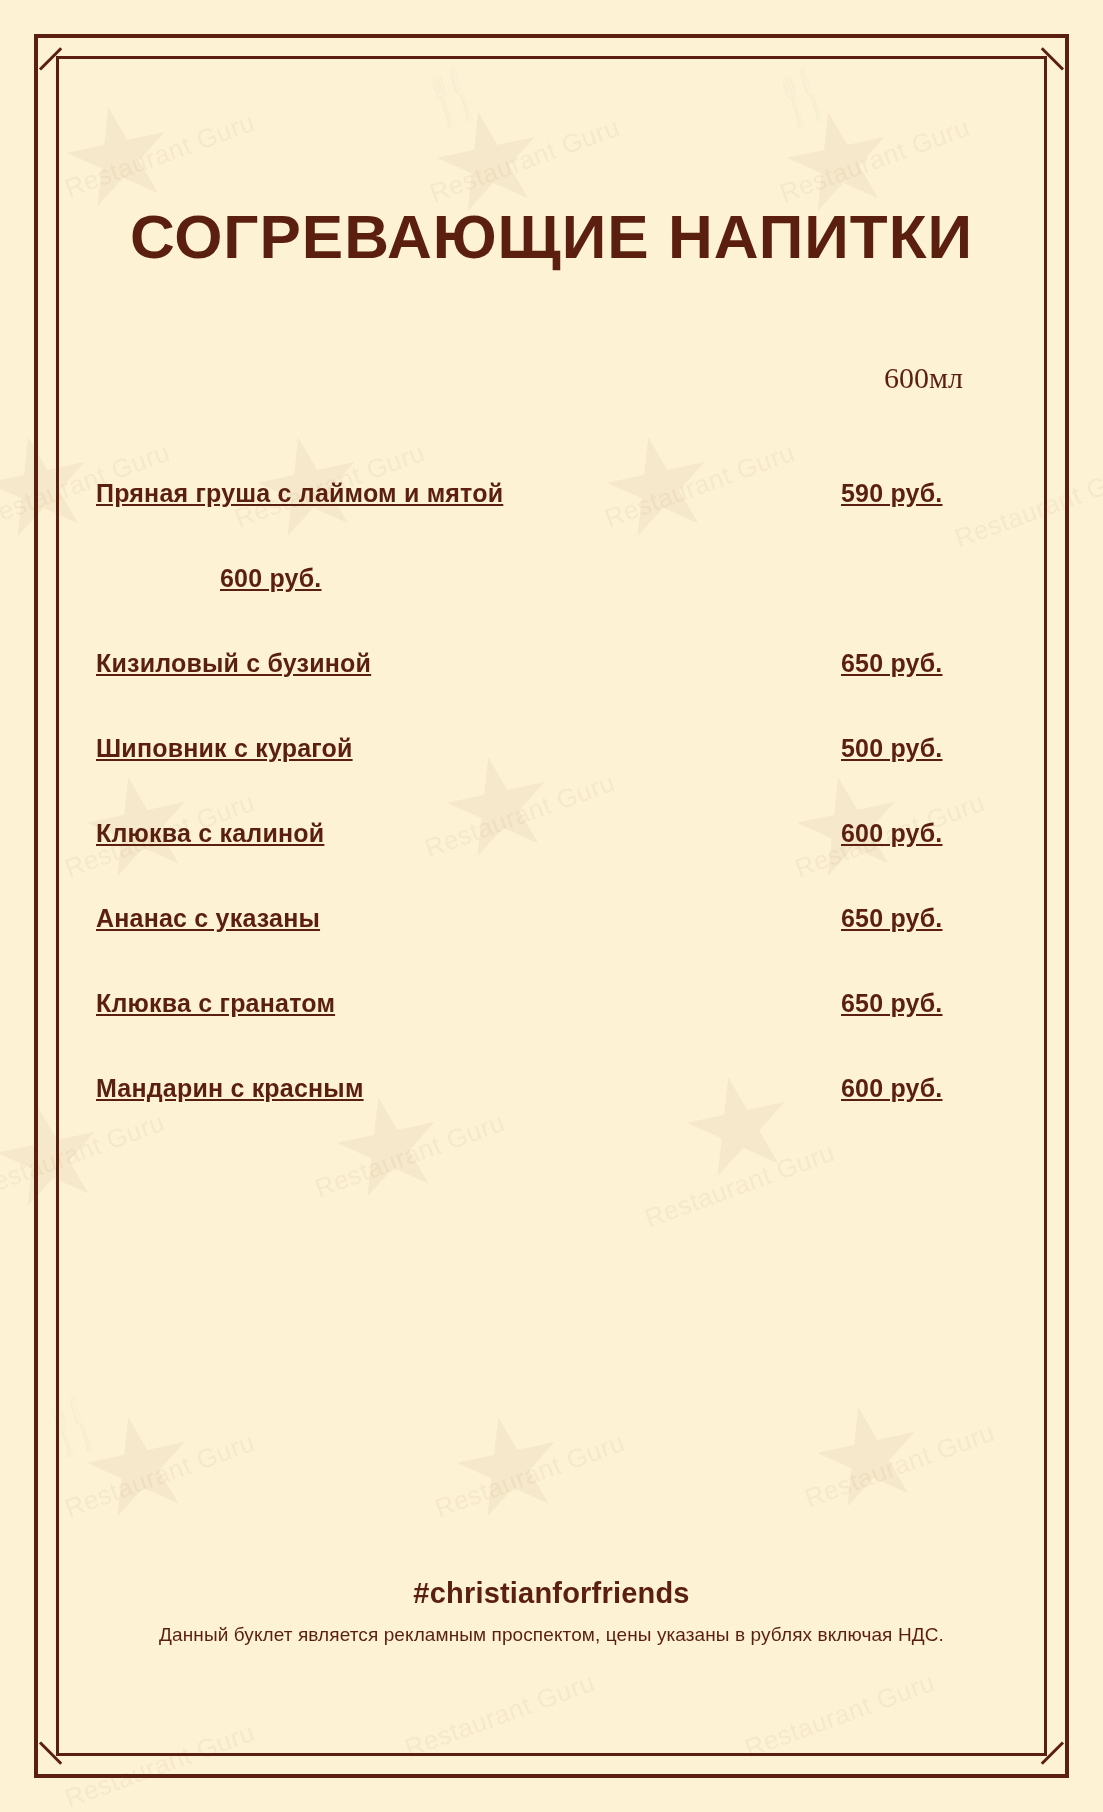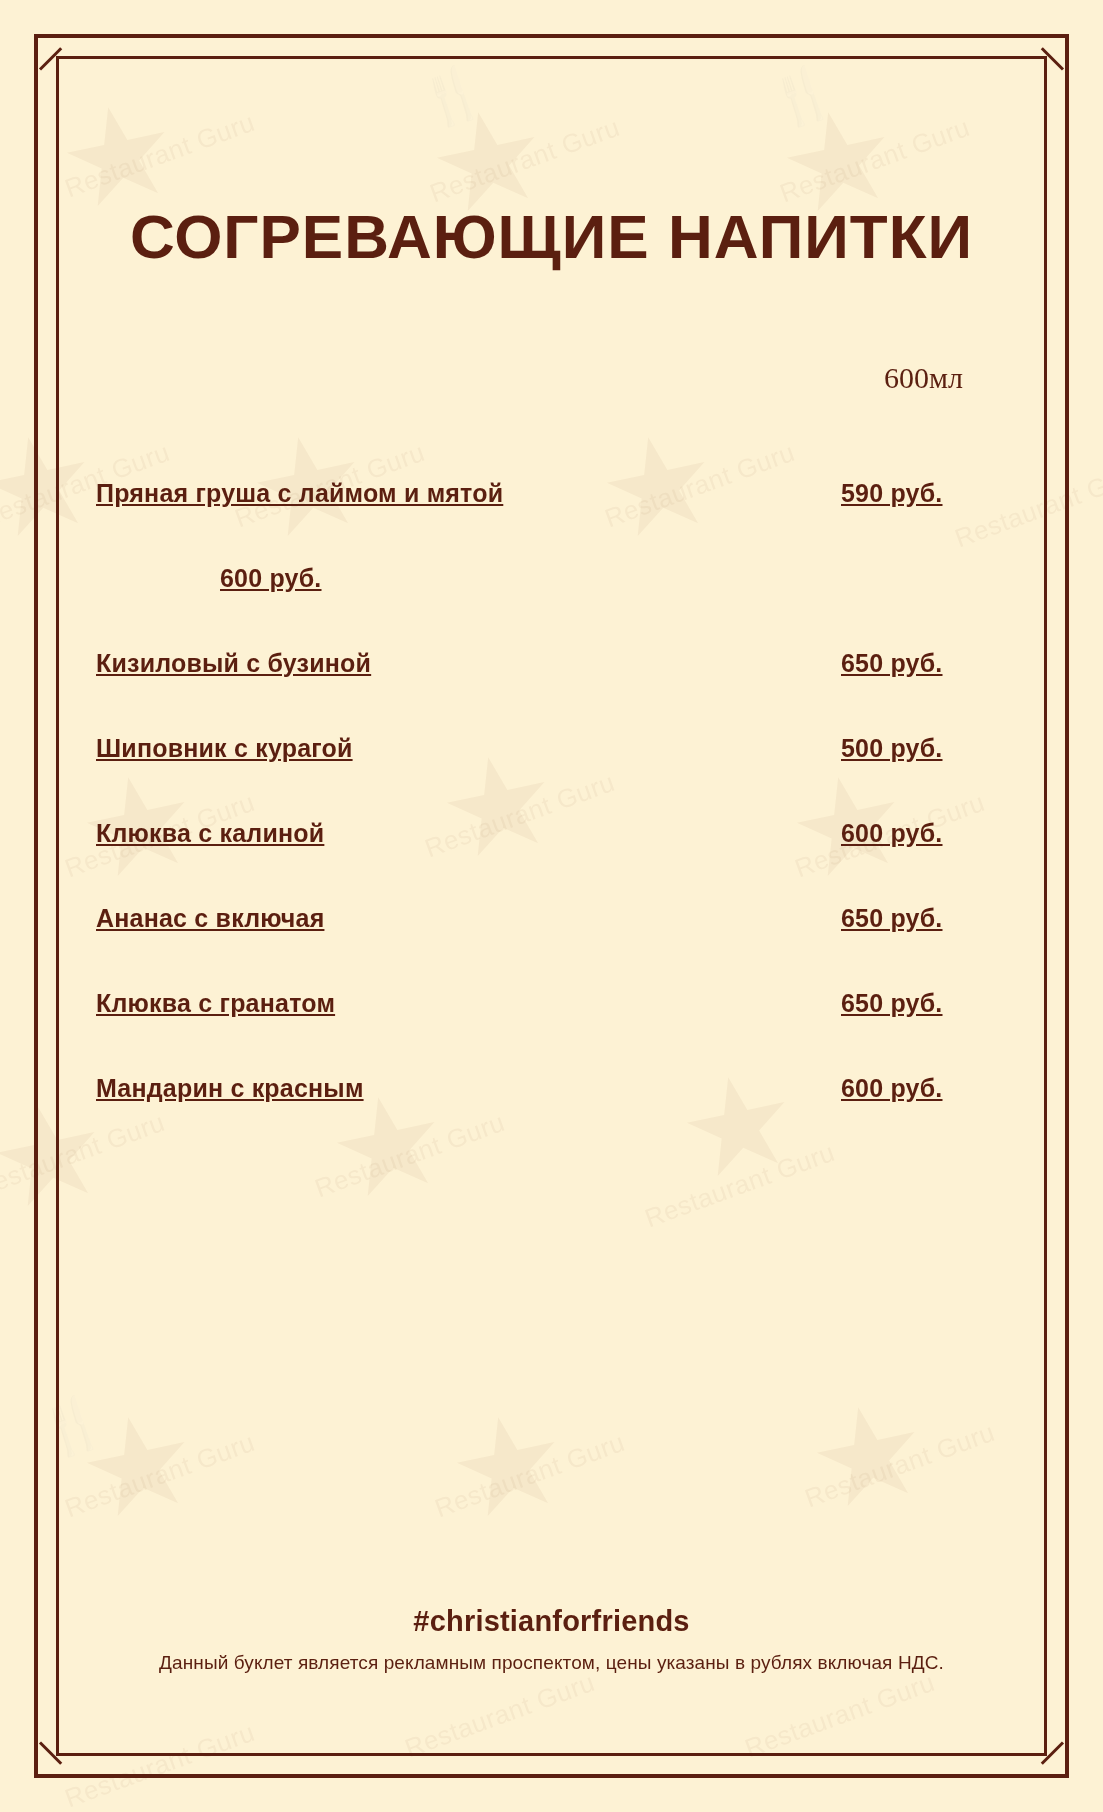--- a/index.html
+++ b/index.html
@@ -140,21 +140,21 @@
     min-width: 150px;
     text-align: left;
     margin-left: 30px;
     padding-left: 94px;
   }
 
   .footer {
     position: absolute;
     left: 0;
     right: 0;
-    bottom: 42px;
+    bottom: 70px;
     text-align: center;
   }
   .hashtag {
     font-size: 29px;
     font-weight: 700;
     color: #5b1f10;
     margin-bottom: 14px;
     letter-spacing: 0.2px;
   }
   .disclaimer {
@@ -242,21 +242,21 @@
       </div>
       <div class="item">
         <span class="item-name">Шиповник с курагой</span>
         <span class="item-price">500 руб.</span>
       </div>
       <div class="item">
         <span class="item-name">Клюква с калиной</span>
         <span class="item-price">600 руб.</span>
       </div>
       <div class="item">
-        <span class="item-name">Ананас с включая</span>
+        <span class="item-name">Ананас с указаны</span>
         <span class="item-price">650 руб.</span>
       </div>
       <div class="item">
         <span class="item-name">Клюква с гранатом</span>
         <span class="item-price">650 руб.</span>
       </div>
       <div class="item">
         <span class="item-name">Мандарин с красным</span>
         <span class="item-price">600 руб.</span>
       </div>

